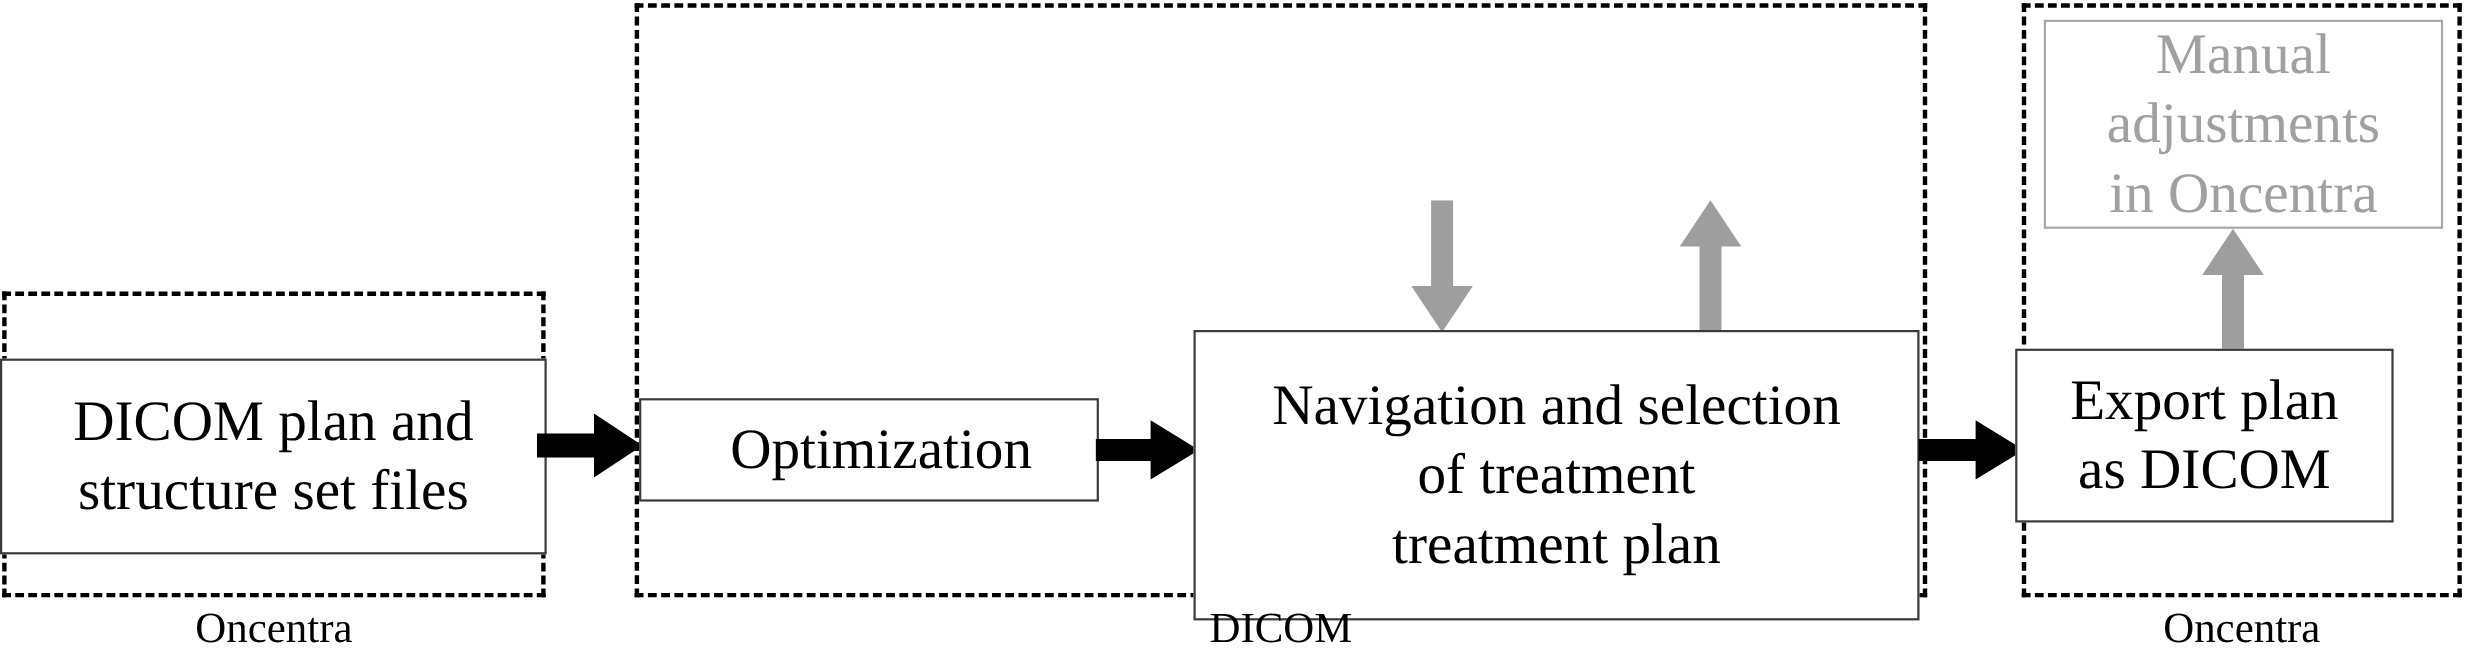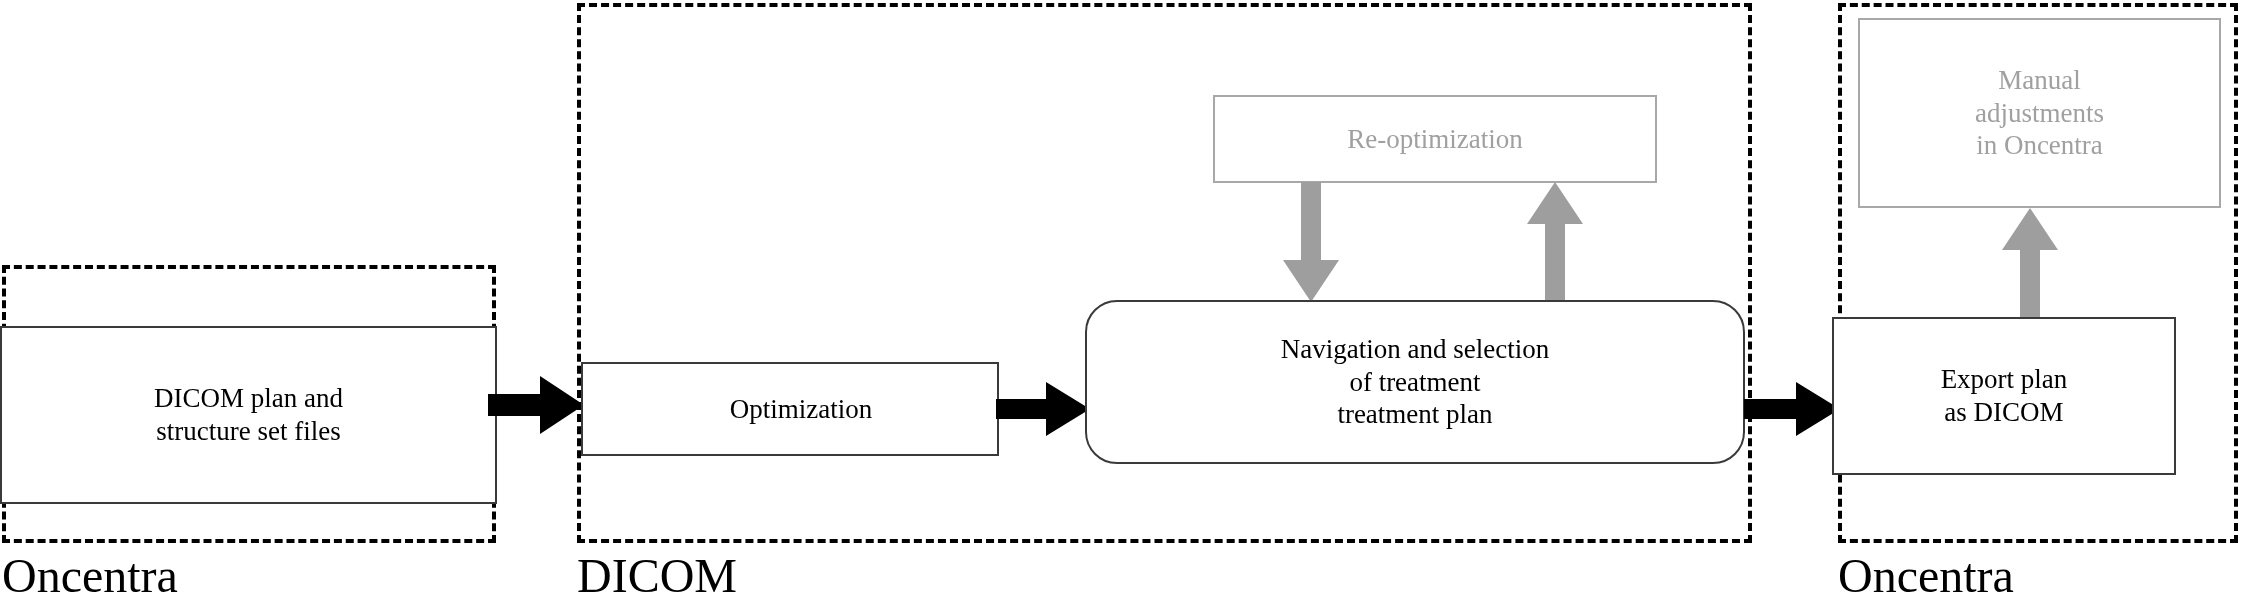--- a/index.html
+++ b/index.html
@@ -18,39 +18,39 @@
 
   
   .group-box {
     position: absolute;
     border: 4px dashed #000000;
     box-sizing: border-box;
     background: transparent;
   }
   .group-label {
     position: absolute;
-    text-align: left;
+    text-align: center;
     color: #000000;
-    font-size: 48px;
+    font-size: 39px;
     line-height: 1;
     white-space: nowrap;
   }
 
   
   .proc-box {
     position: absolute;
     box-sizing: border-box;
     border: 2px solid #3a3a3a;
     background: #ffffff;
     display: flex;
     align-items: center;
     justify-content: center;
     text-align: center;
     color: #000000;
-    font-size: 27px;
+    font-size: 52px;
     line-height: 1.22;
   }
   .proc-box.ghost {
     border: 2px solid #a8a8a8;
     color: #a0a0a0;
   }
   .proc-box .txt { display: block; padding: 0 10px; }
 
   
   .arrow-h {
@@ -94,37 +94,34 @@
   <div class="proc-box" style="left:581px; top:362px; width:418px; height:94px;padding-left:22px;">
     <span class="txt">Optimization</span>
   </div>
 
   <div class="arrow-h" style="left:996px; top:382px; width:94px; height:54px;">
     <svg viewBox="0 0 94 54" preserveAspectRatio="none" xmlns="http://www.w3.org/2000/svg">
       <polygon points="0,17 50,17 50,0 94,27 50,54 50,37 0,37" fill="#000000"></polygon>
     </svg>
   </div>
 
-  <div class="proc-box ghost" style="left:1213px; top:95px; width:444px; height:88px;">
-    <span class="txt">Re-optimization</span>
-  </div>
 
   <div class="arrow-v" style="left:1283px; top:182px; width:56px; height:120px;">
     <svg viewBox="0 0 56 120" preserveAspectRatio="none" xmlns="http://www.w3.org/2000/svg">
       <polygon points="18,0 38,0 38,78 56,78 28,120 0,78 18,78" fill="#9e9e9e"></polygon>
     </svg>
   </div>
 
   <div class="arrow-v" style="left:1527px; top:182px; width:56px; height:120px;">
     <svg viewBox="0 0 56 120" preserveAspectRatio="none" xmlns="http://www.w3.org/2000/svg">
       <polygon points="28,0 56,42 38,42 38,120 18,120 18,42 0,42" fill="#9e9e9e"></polygon>
     </svg>
   </div>
 
-  <div class="proc-box" style="left:1085px; top:300px; width:660px; height:164px;border-radius:32px;">
+  <div class="proc-box" style="left:1085px; top:300px; width:660px; height:264px;">
     <span class="txt">
       <span>Navigation and selection</span><br>
       <span>of treatment</span><br>
       <span>treatment plan</span>
     </span>
   </div>
 
   <div class="group-label" style="left:577px; top:552px; width:1175px;">DICOM</div>
 
   <div class="arrow-h" style="left:1744px; top:382px; width:96px; height:54px;">

